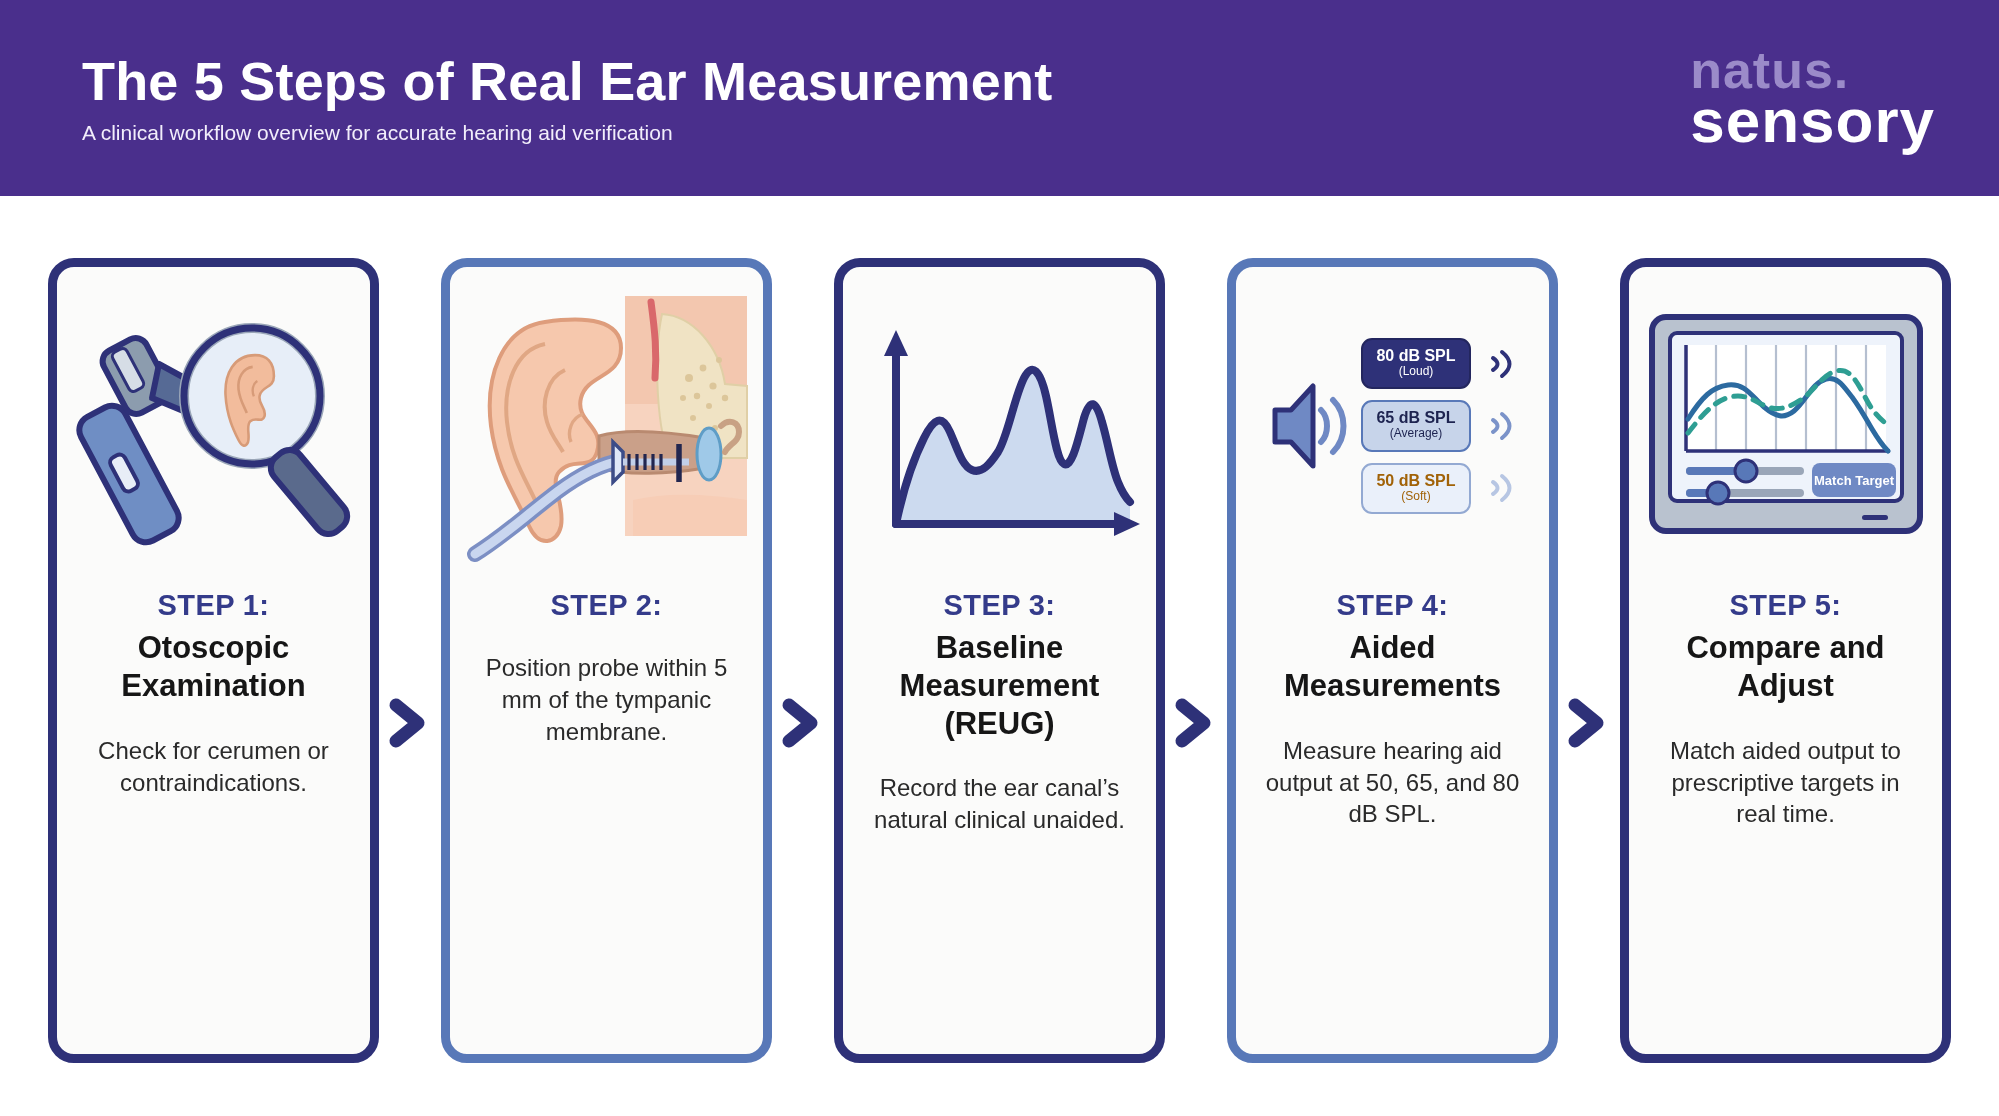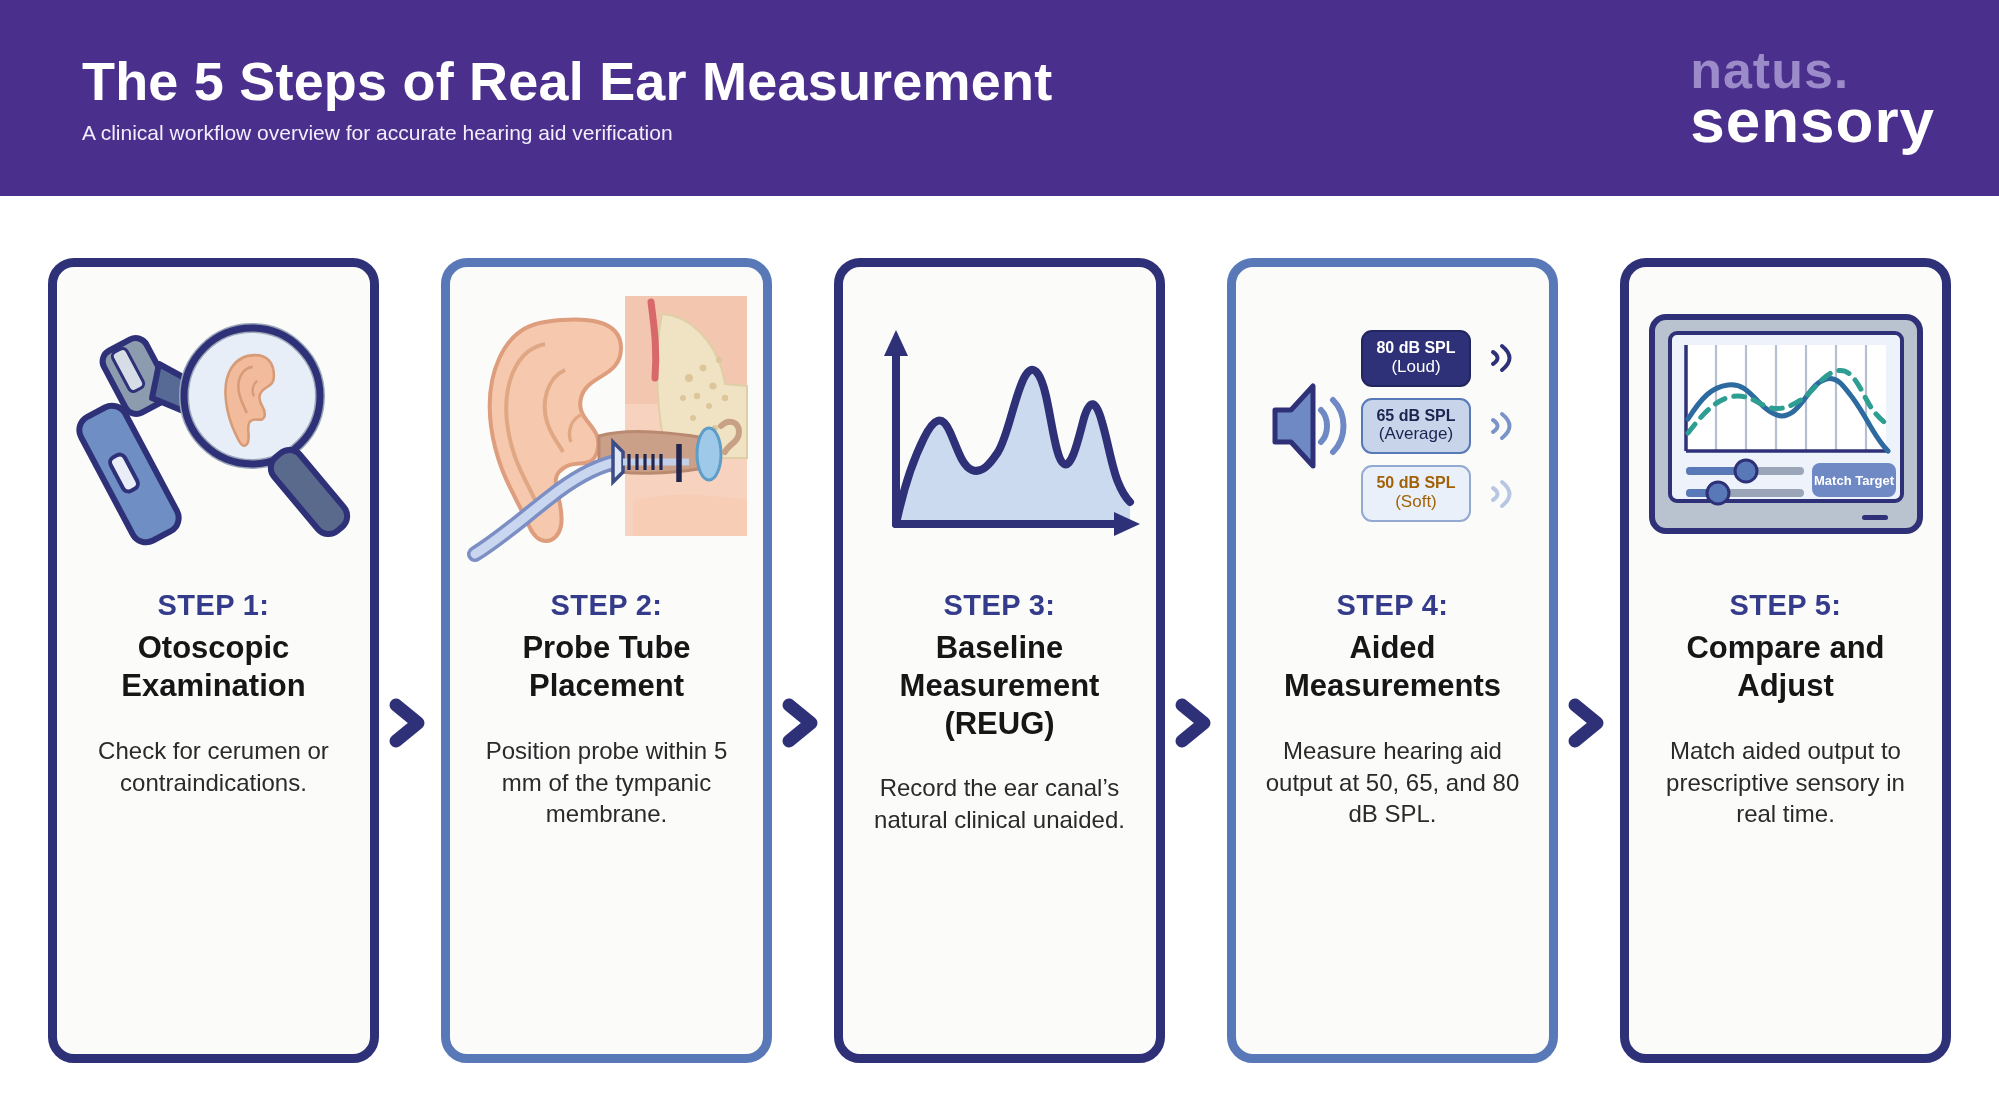--- a/index.html
+++ b/index.html
@@ -148,21 +148,21 @@
   .spl-row { display: flex; align-items: center; gap: 15px; }
   .badge {
     border-radius: 11px;
     padding: 7px 13px 9px 13px;
     text-align: center;
     line-height: 1.12;
     border: 2px solid #3a4080;
     min-width: 108px;
   }
   .badge .v { font-size: 16px; font-weight: bold; display: block; }
-  .badge .n { font-size: 17px; display: block; }
+  .badge .n { font-size: 12px; display: block; }
   .badge.loud { background: #2e3178; border-color: #23265e; }
   .badge.loud .v, .badge.loud .n { color: #ffffff; }
   .badge.avg  { background: #c7d4ea; border-color: #5878b8; }
   .badge.avg .v, .badge.avg .n { color: #1d2350; }
   .badge.soft { background: #eaf0fa; border-color: #93a9d2; }
   .badge.soft .v, .badge.soft .n { color: #a16207; }
 
   
   .match-btn-label {
     font-size: 13px;
@@ -274,21 +274,20 @@
             <line x1="188" y1="168" x2="188" y2="184"></line>
             <line x1="196" y1="168" x2="196" y2="184"></line>
             <line x1="204" y1="168" x2="204" y2="184"></line>
           </g>
           <line x1="222" y1="158" x2="222" y2="196" stroke="#22264f" stroke-width="5.5"></line>
 
           <path d="M176 214 C210 206 250 208 290 214 L290 250 L176 250 Z" fill="#f7cdb6"></path>
         </svg>
       </div>
       <div class="step-label">STEP 2:</div>
-      <div class="step-title">Probe Tube Placement</div>
       <div class="step-desc">Position probe within 5 mm of the tympanic membrane.</div>
     </div>
 
     <div class="arrow">
       <svg width="56" height="56" viewBox="0 0 56 56">
         <path d="M14 10 L36 28 L14 46" fill="none" stroke="#2e3178" stroke-width="13" stroke-linecap="round" stroke-linejoin="round"></path>
       </svg>
     </div>
 
     <div class="card">
@@ -450,17 +449,17 @@
           <g>
             <rect x="168" y="152" width="84" height="34" rx="8" ry="8" fill="#6f89c4"></rect>
             <text x="210" y="174" text-anchor="middle" class="match-btn-label">Match Target</text>
           </g>
 
           <rect x="218" y="204" width="26" height="5" rx="2.5" fill="#2e3178"></rect>
         </svg>
       </div>
       <div class="step-label">STEP 5:</div>
       <div class="step-title">Compare and Adjust</div>
-      <div class="step-desc">Match aided output to prescriptive sensory in real time.</div>
+      <div class="step-desc">Match aided output to prescriptive targets in real time.</div>
     </div>
 
   </div>
 </div>
 
 </body></html>

